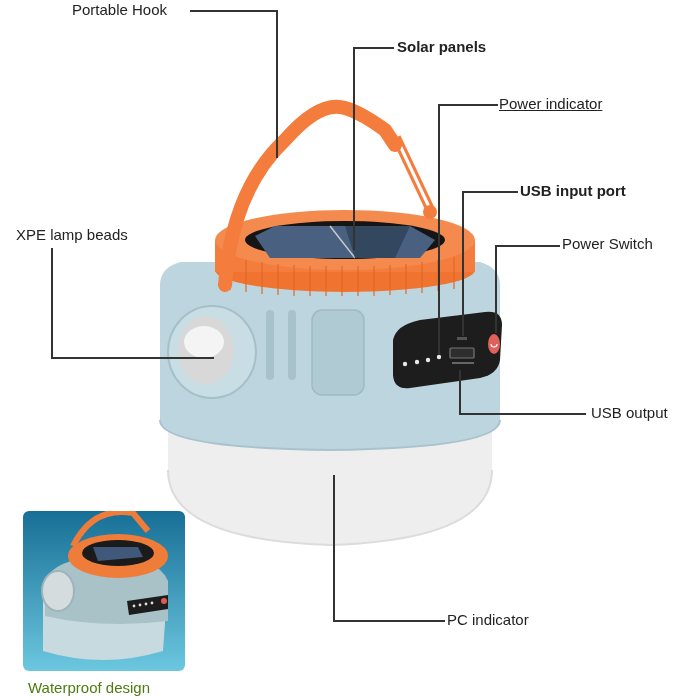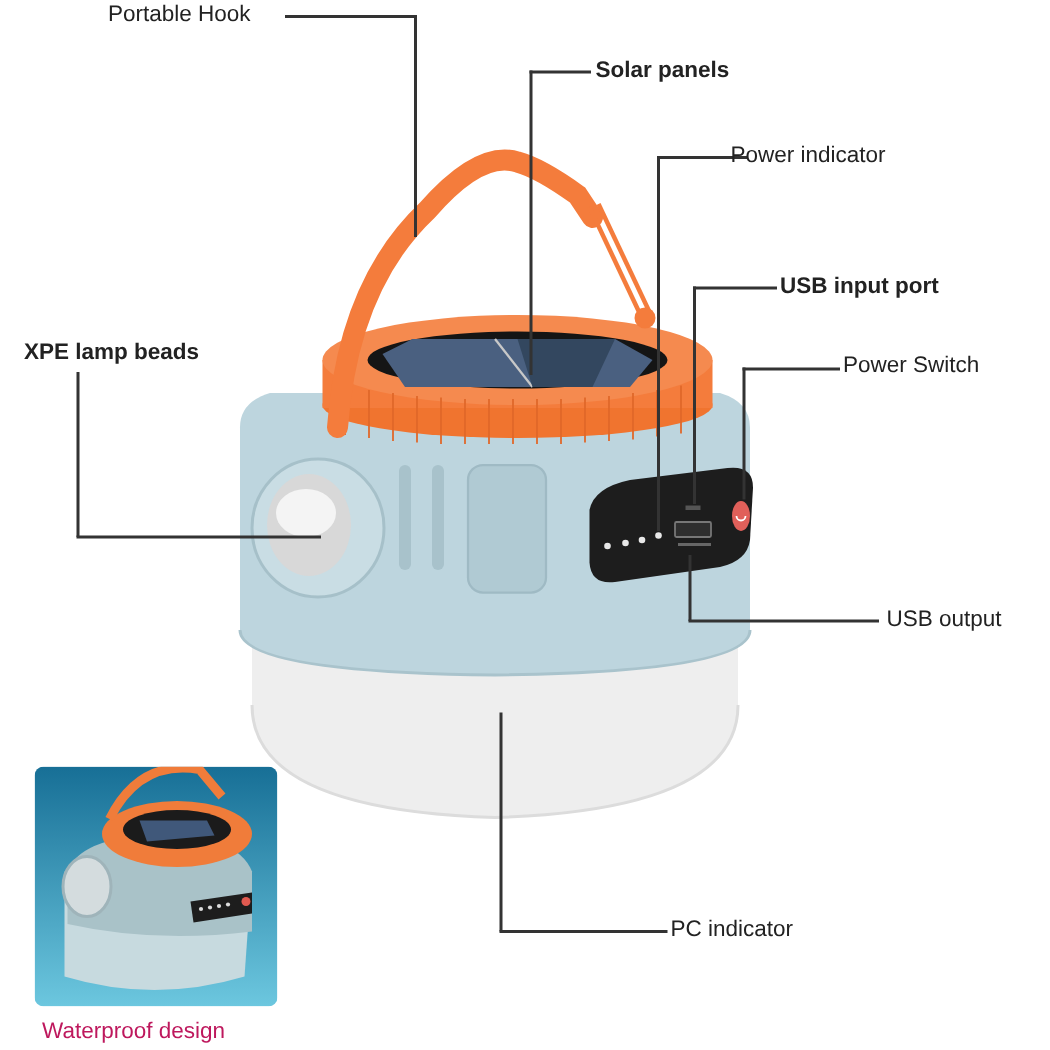--- a/index.html
+++ b/index.html
@@ -1,21 +1,21 @@
 <!DOCTYPE html>
 <html><head>
 <meta charset="utf-8">
 <style>
   html, body { margin:0; padding:0; background:#ffffff; }
   body { width:700px; height:700px; position:relative; overflow:hidden; font-family:"Liberation Sans", sans-serif; }
   .label { position:absolute; font-size:15px; color:#222222; white-space:nowrap; line-height:18px; }
   .ln { position:absolute; background:#333333; }
   svg.product { position:absolute; left:0; top:0; }
   .inset { position:absolute; left:23px; top:511px; width:162px; height:160px; border-radius:6px; overflow:hidden; }
-  .caption { position:absolute; left:28px; top:679px; font-size:15px; color:#be185d; }
+  .caption { position:absolute; left:28px; top:679px; font-size:15px; color:#4d7c0f; }
 </style>
 </head>
 <body>
 
 <svg class="product" width="700" height="700" viewBox="0 0 700 700">
 
   <path d="M168 415 L168 470 Q168 540 330 545 Q492 540 492 470 L492 415 Z" fill="#eeeeee"></path>
   <path d="M168 470 Q168 540 330 545 Q492 540 492 470" fill="none" stroke="#dcdcdc" stroke-width="2"></path>
 
   <path d="M160 285 Q160 268 180 262 L480 262 Q500 268 500 285 L500 420 Q500 448 330 450 Q160 448 160 420 Z" fill="#bdd5de"></path>
@@ -91,24 +91,24 @@
 <div class="ln" style="left:51px;top:357px;width:163px;height:1.5px;"></div>
 
 <div class="ln" style="left:459px;top:370px;width:1.5px;height:44px;"></div>
 <div class="ln" style="left:459px;top:413px;width:127px;height:1.5px;"></div>
 
 <div class="ln" style="left:333px;top:475px;width:1.5px;height:146px;"></div>
 <div class="ln" style="left:333px;top:620px;width:112px;height:1.5px;"></div>
 
 <div class="label" style="left:72px;top:1px;">Portable Hook</div>
 <div class="label" style="left:397px;top:38px;font-weight:bold;">Solar panels</div>
-<div class="label" style="left:487px;top:95px;">Power indicator</div>
+<div class="label" style="left:499px;top:95px;text-decoration:underline;">Power indicator</div>
 <div class="label" style="left:520px;top:182px;font-weight:bold;">USB input port</div>
 <div class="label" style="left:562px;top:235px;">Power Switch</div>
-<div class="label" style="left:16px;top:226px;font-weight:bold;">XPE lamp beads</div>
+<div class="label" style="left:16px;top:226px;">XPE lamp beads</div>
 <div class="label" style="left:591px;top:404px;">USB output</div>
 <div class="label" style="left:447px;top:611px;">PC indicator</div>
 
 <div class="inset">
   <svg width="162" height="160" viewBox="0 0 162 160">
     <defs>
       <linearGradient id="water" x1="0" y1="0" x2="0" y2="1">
         <stop offset="0" stop-color="#176f96"></stop>
         <stop offset="1" stop-color="#6cc7df"></stop>
       </linearGradient>

